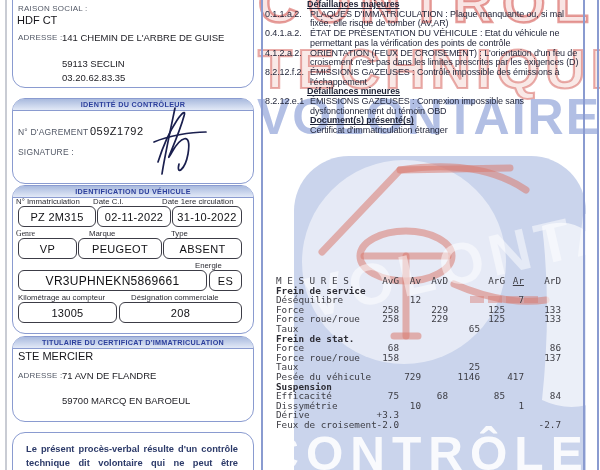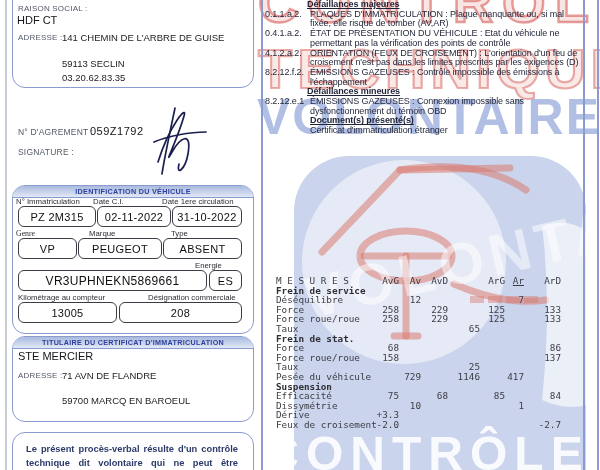--- a/index.html
+++ b/index.html
@@ -101,20 +101,23 @@
   <div class="vline" id="vline-edge"></div>
 
   <div class="sbox" style="left:12px;top:-18px;width:240px;height:104px;"></div>
   <div class="txt lbl-gray" style="left:18px;top:4px;">RAISON SOCIAL :</div>
   <div class="txt val-lg" style="left:17px;top:14px;">HDF CT</div>
   <div class="txt lbl-gray" style="left:18px;top:33px;">ADRESSE :</div>
   <div class="txt val-md" style="left:62px;top:32px;">141 CHEMIN DE L'ARBRE DE GUISE</div>
   <div class="txt val-md" style="left:62px;top:58px;">59113 SECLIN</div>
   <div class="txt val-md" style="left:62px;top:72px;">03.20.62.83.35</div>
 
+  <div class="sbox" style="left:12px;top:98px;width:240px;height:84px;">
+    <div class="sbox-hdr">IDENTITÉ DU CONTRÔLEUR</div>
+  </div>
   <div class="txt lbl-gray" style="left:18px;top:127px;font-size:8.5px;">N° D'AGREMENT :</div>
   <div class="txt val-lg" style="left:90px;top:125px;letter-spacing:0.5px;">059Z1792</div>
   <div class="txt lbl-gray" style="left:18px;top:147px;font-size:8.5px;">SIGNATURE :</div>
   <svg class="txt" style="left:148px;top:102px;" width="66" height="76" viewBox="0 0 66 76">
     <g stroke="#1a1f4e" stroke-width="1.7" fill="none" stroke-linecap="round">
       <path d="M10,60 C22,22 40,2 36,14 C30,36 14,68 24,50 C32,36 44,28 40,52 C37,68 28,74 31,62"></path>
       <path d="M27,6 C22,30 16,58 14,72"></path>
       <path d="M6,40 C20,34 42,30 58,30"></path>
     </g>
   </svg>
@@ -131,21 +134,21 @@
   <div class="field-label" style="left:16px;top:229px;width:60px;font-family:Liberation Serif, serif;">Genre</div>
   <div class="field-label" style="left:89px;top:229px;width:60px;">Marque</div>
   <div class="field-label" style="left:171px;top:229px;width:60px;">Type</div>
   <div class="field-box" style="left:18px;top:238px;width:57px;">VP</div>
   <div class="field-box" style="left:78px;top:238px;width:82px;">PEUGEOT</div>
   <div class="field-box" style="left:163px;top:238px;width:77px;">ABSENT</div>
   <div class="field-label" style="left:195px;top:261px;width:60px;">Energie</div>
   <div class="field-box" style="left:18px;top:270px;width:187px;font-size:12px;">VR3UPHNEKN5869661</div>
   <div class="field-box" style="left:209px;top:270px;width:31px;">ES</div>
   <div class="field-label" style="left:18px;top:293px;width:97px;">Kilométrage au compteur</div>
-  <div class="field-label" style="left:148px;top:293px;width:97px;">Désignation commerciale</div>
+  <div class="field-label" style="left:131px;top:293px;width:97px;">Désignation commerciale</div>
   <div class="field-box" style="left:18px;top:302px;width:97px;">13005</div>
   <div class="field-box" style="left:119px;top:302px;width:121px;">208</div>
 
   <div class="sbox" style="left:12px;top:336px;width:240px;height:84px;">
     <div class="sbox-hdr">TITULAIRE DU CERTIFICAT D'IMMATRICULATION</div>
   </div>
   <div class="txt val-lg" style="left:18px;top:350px;">STE MERCIER</div>
   <div class="txt lbl-gray" style="left:18px;top:371px;">ADRESSE :</div>
   <div class="txt val-md" style="left:62px;top:370px;">71 AVN DE FLANDRE</div>
   <div class="txt val-md" style="left:62px;top:395px;">59700 MARCQ EN BAROEUL</div>

